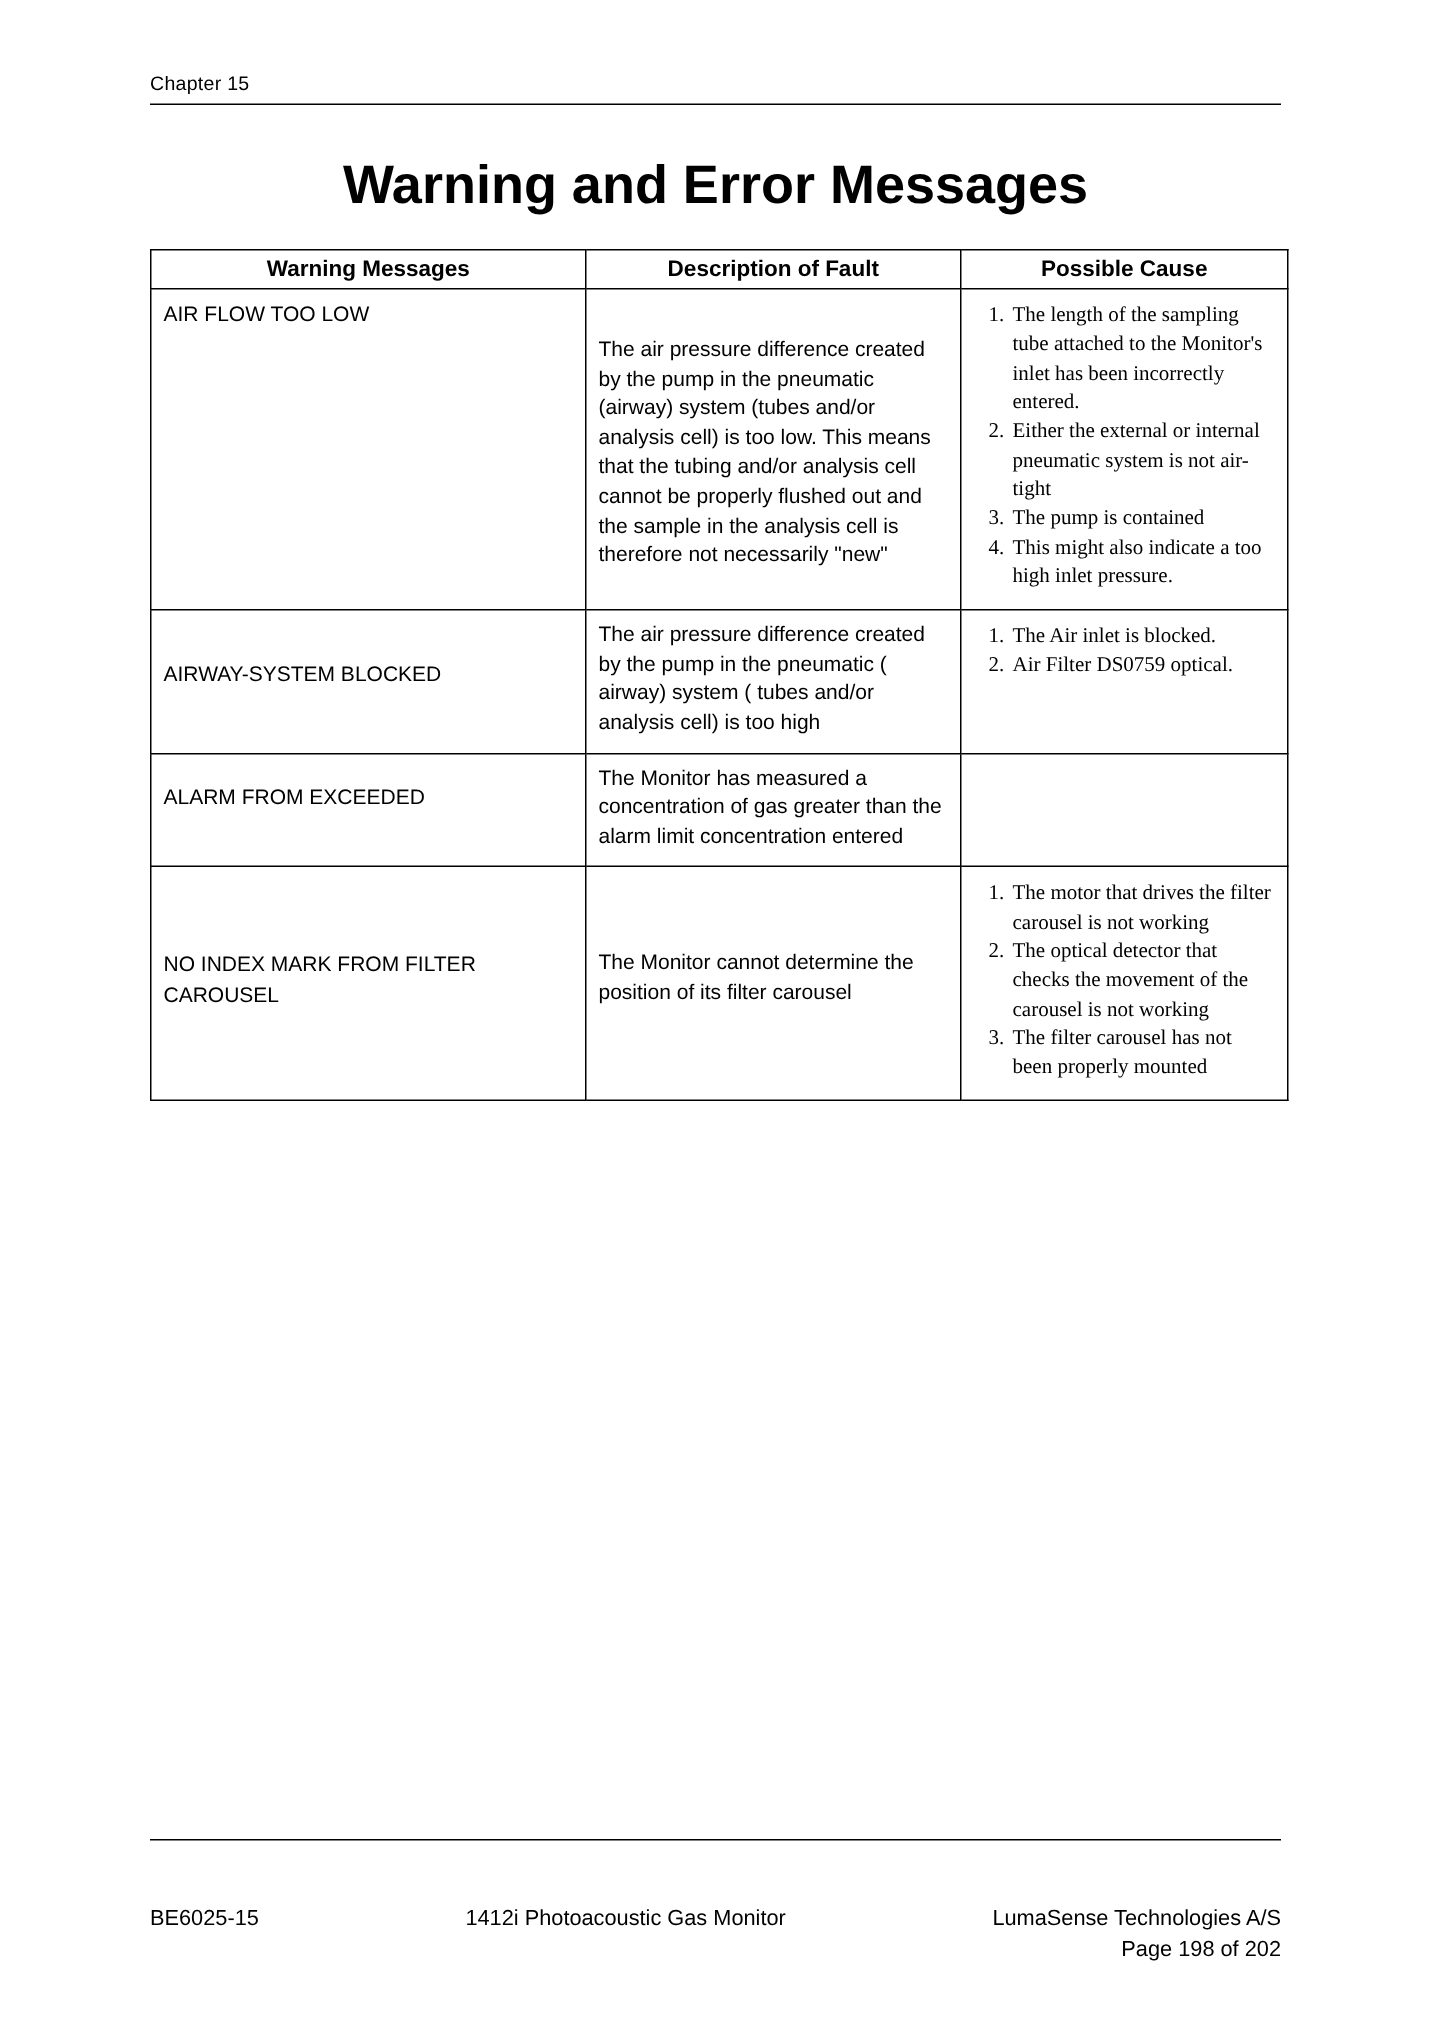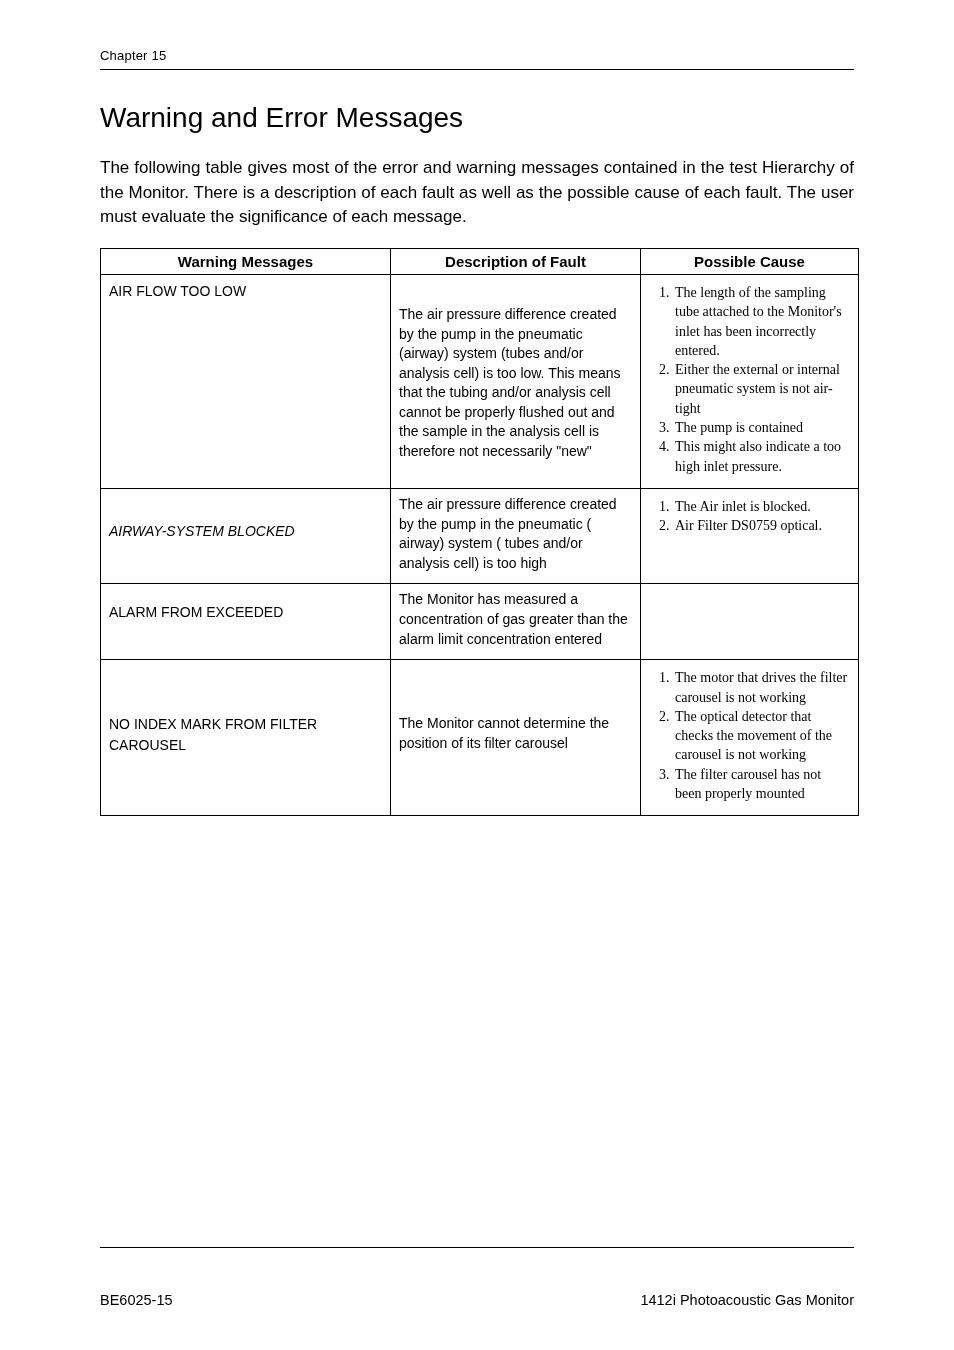--- a/index.html
+++ b/index.html
@@ -21,22 +21,23 @@
   .header-line {
     font-size: 13px;
     letter-spacing: 0.2px;
   }
   .rule {
     border: none;
     border-top: 1px solid #000;
     margin: 6px 0 32px 0;
   }
   .title {
-    font-weight: normal;
-    font-size: 28px;
+    text-align: center;
+    font-weight: bold;
+    font-size: 36px;
     margin: 0 0 22px 0;
   }
   .intro {
     font-size: 17px;
     text-align: justify;
     line-height: 1.45;
     margin: 0 0 18px 0;
   }
   table.msg {
     border-collapse: collapse;
@@ -100,21 +101,20 @@
 </style>
 </head>
 <body>
 
 <div class="page">
   <div class="header-line">Chapter 15</div>
   <hr class="rule">
 
   <h1 class="title">Warning and Error Messages</h1>
 
-  <p class="intro">The following table gives most of the error and warning messages contained in the test Hierarchy of the Monitor. There is a description of each fault as well as the possible cause of each fault. The user must evaluate the significance of each message.</p>
 
   <table class="msg">
     <colgroup>
       <col class="c1">
         <col class="c2">
         <col class="c3">
     </colgroup>
     <thead>
       <tr>
         <th>Warning Messages</th>
@@ -131,21 +131,21 @@
           <ol class="causes">
             <li>The length of the sampling tube attached to the Monitor's inlet has been incorrectly entered.</li>
             <li>Either the external or internal pneumatic system is not air-tight</li>
             <li>The pump is contained</li>
             <li>This might also indicate a too high inlet pressure.</li>
           </ol>
         </td>
       </tr>
 
       <tr>
-        <td class="cell-name" style="padding-top:32px;font-style:italic;">AIRWAY-SYSTEM BLOCKED</td>
+        <td class="cell-name" style="padding-top:32px;">AIRWAY-SYSTEM BLOCKED</td>
         <td class="desc">The air pressure difference created by the pump in the pneumatic ( airway) system ( tubes and/or analysis cell) is too high</td>
         <td>
           <ol class="causes">
             <li>The Air inlet is blocked.</li>
             <li>Air Filter DS0759 optical.</li>
           </ol>
         </td>
       </tr>
 
       <tr>
@@ -167,15 +167,19 @@
       </tr>
 
     </tbody>
   </table>
 
   <div class="footer">
     <hr class="footer-rule">
     <div class="footer-row">
       <span>BE6025-15</span>
       <span>1412i Photoacoustic Gas Monitor</span>
+      <span class="footer-right">
+        <span>LumaSense Technologies A/S</span><br>
+        <span>Page 198 of 202</span>
+      </span>
     </div>
   </div>
 </div>
 
 </body></html>

